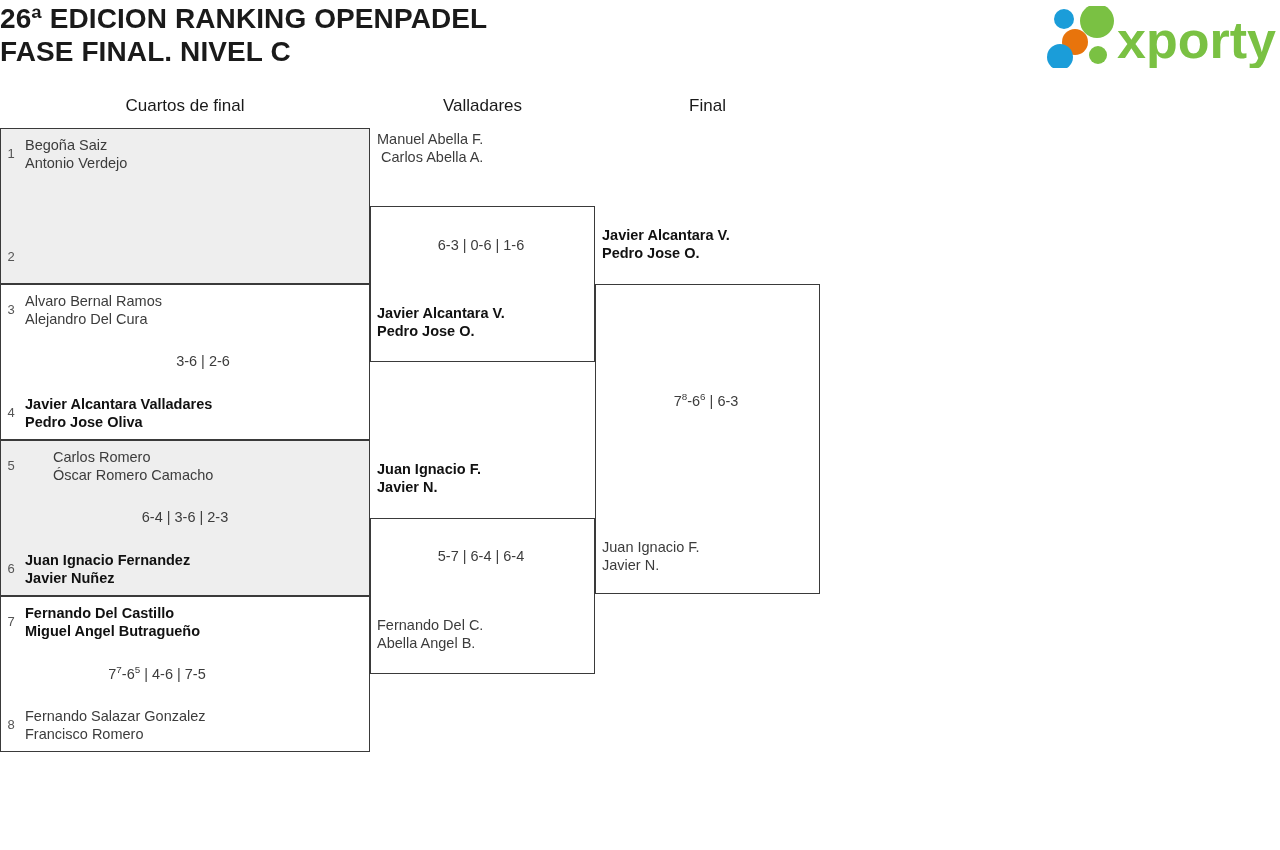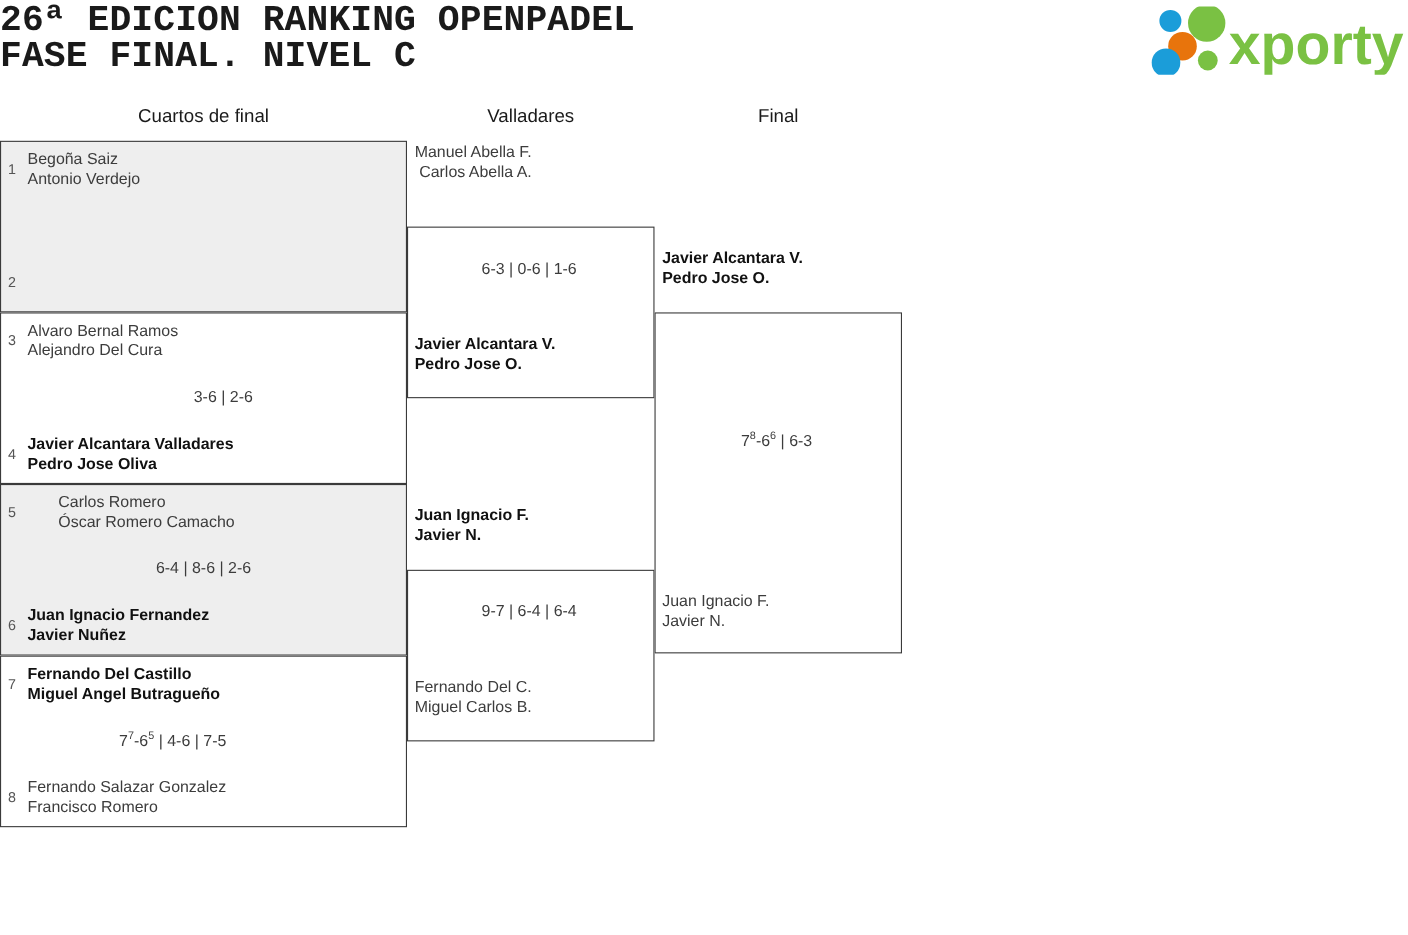--- a/index.html
+++ b/index.html
@@ -9,22 +9,22 @@
     font-family:"Liberation Sans","DejaVu Sans",sans-serif;
     color:#1a1a1a;
     overflow:hidden;
     position:relative;
   }
   #root{position:relative;width:1280px;height:850px;}
 
   
   .title{
     position:absolute;left:0px;top:2px;width:900px;
-    font-size:33px;font-weight:700;line-height:33px;
-    letter-spacing:0.1px;color:#1a1a1a;font-family:Liberation Mono, monospace;
+    font-size:28px;font-weight:700;line-height:33px;
+    letter-spacing:0.1px;color:#1a1a1a;
   }
   .title .l2{display:block;}
 
   
   .logo{position:absolute;left:1045px;top:6px;width:232px;height:62px;}
   .logo svg{display:block;}
 
   
   .col-head{
     position:absolute;
@@ -127,21 +127,21 @@
     <span class="ln">Javier Alcantara Valladares</span>
     <span class="ln">Pedro Jose Oliva</span>
   </div>
 
   <div class="box qf-box qf-shaded" style="left:0px;top:440px;width:370px;height:156px;"></div>
   <div class="seed" style="left:2px;top:457px;">5</div>
   <div class="team" style="left:25px;top:448px;margin-left:28px;">
     <span class="ln">Carlos Romero</span>
     <span class="ln">Óscar Romero Camacho</span>
   </div>
-  <div class="score" style="left:0px;top:509px;width:370px;">6-4 | 8-6 | 2-6</div>
+  <div class="score" style="left:0px;top:509px;width:370px;">6-4 | 3-6 | 2-3</div>
   <div class="seed" style="left:2px;top:560px;">6</div>
   <div class="team win" style="left:25px;top:551px;">
     <span class="ln">Juan Ignacio Fernandez</span>
     <span class="ln">Javier Nuñez</span>
   </div>
 
   <div class="box qf-box qf-plain" style="left:0px;top:596px;width:370px;height:156px;"></div>
   <div class="seed" style="left:2px;top:613px;">7</div>
   <div class="team win" style="left:25px;top:604px;">
     <span class="ln">Fernando Del Castillo</span>
@@ -163,24 +163,24 @@
   <div class="team win" style="left:377px;top:304px;">
     <span class="ln">Javier Alcantara V.</span>
     <span class="ln">Pedro Jose O.</span>
   </div>
 
   <div class="box sf-box" style="left:370px;top:518px;width:225px;height:156px;"></div>
   <div class="team win" style="left:377px;top:460px;">
     <span class="ln">Juan Ignacio F.</span>
     <span class="ln">Javier N.</span>
   </div>
-  <div class="score" style="left:370px;top:548px;width:222px;">9-7 | 6-4 | 6-4</div>
+  <div class="score" style="left:370px;top:548px;width:222px;">5-7 | 6-4 | 6-4</div>
   <div class="team" style="left:377px;top:616px;">
     <span class="ln">Fernando Del C.</span>
-    <span class="ln">Miguel Carlos B.</span>
+    <span class="ln">Abella Angel B.</span>
   </div>
 
   <div class="box f-box" style="left:595px;top:284px;width:225px;height:310px;"></div>
   <div class="team win" style="left:602px;top:226px;">
     <span class="ln">Javier Alcantara V.</span>
     <span class="ln">Pedro Jose O.</span>
   </div>
   <div class="score" style="left:595px;top:393px;width:222px;">7<sup>8</sup>-6<sup>6</sup> | 6-3</div>
   <div class="team" style="left:602px;top:538px;">
     <span class="ln">Juan Ignacio F.</span>

